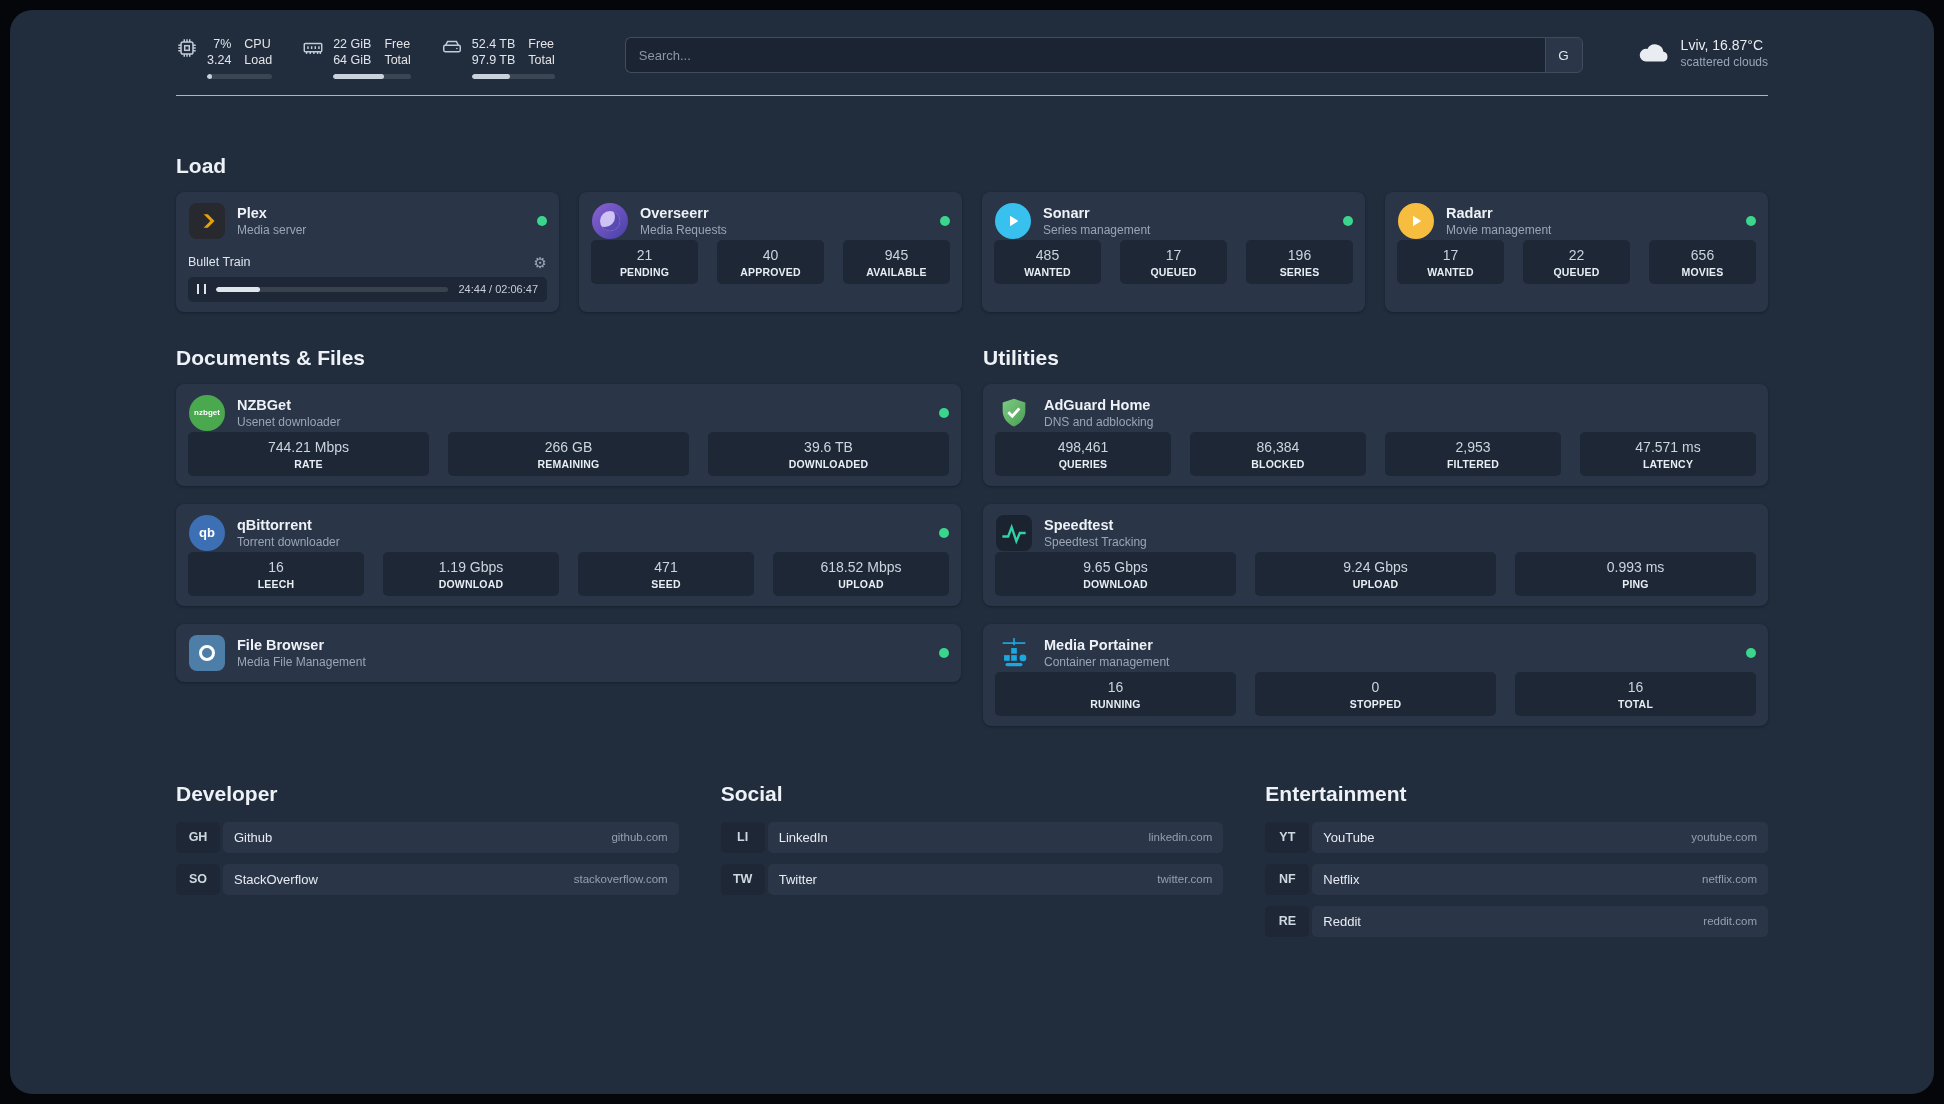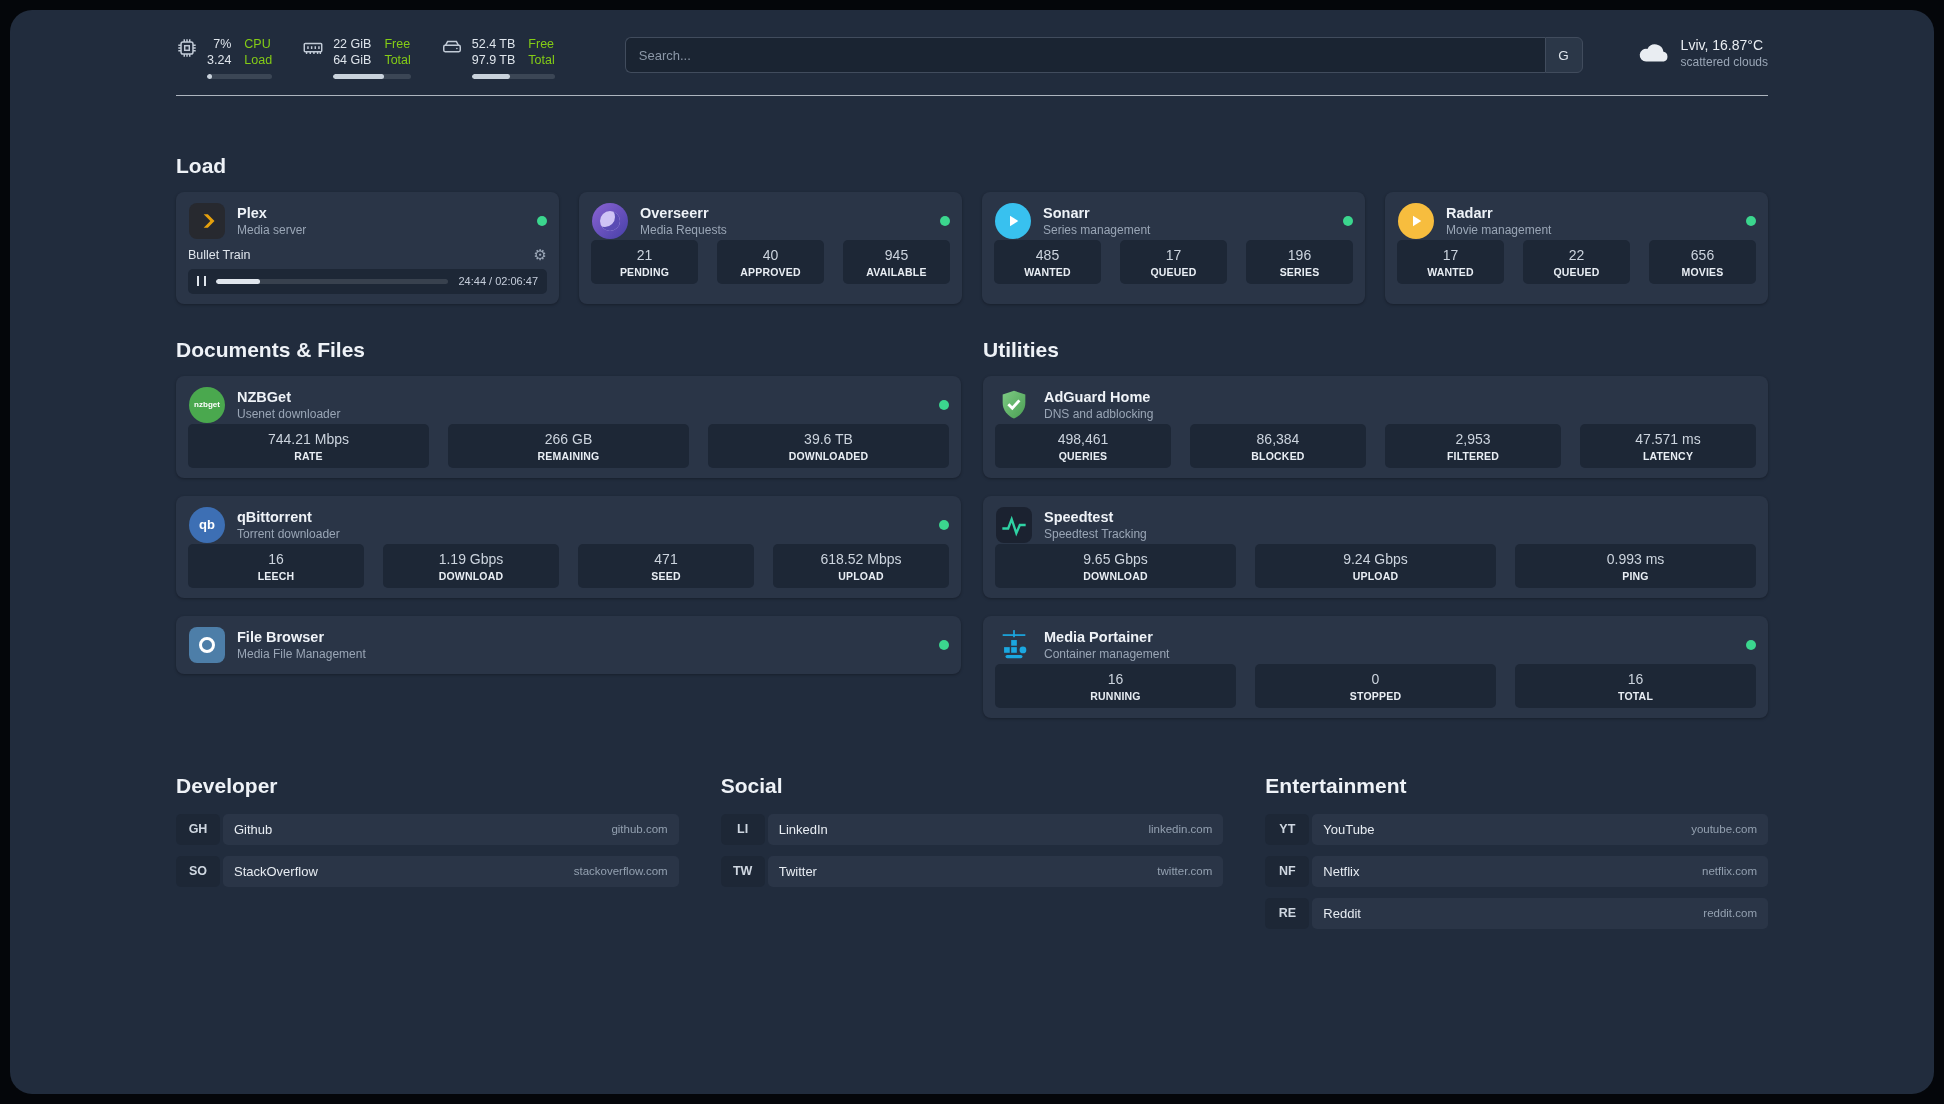--- a/index.html
+++ b/index.html
@@ -7,21 +7,21 @@
   body{background:#04060a;font-family:"Liberation Sans","DejaVu Sans",sans-serif;position:relative;overflow:hidden}
   .app{position:absolute;inset:10px;background:#212c3d;border-radius:22px;overflow:hidden;color:#e7ecf2}
   .content{padding:26px 166px 36px}
 
   
   .topbar{display:flex;align-items:flex-start;gap:30px}
   .res{display:flex;gap:9px;align-items:flex-start}
   .res-icon{color:#c2cbd7;margin-top:1px;line-height:0}
   .res-grid{display:grid;grid-template-columns:auto auto;column-gap:13px;font-size:12.5px;line-height:1.3}
   .res-val{color:#dfe5ec;text-align:right}
-  .res-lab{color:#84cc16}
+  .res-lab{color:#e5e5e5}
   .meter{margin-top:5px;height:5px;border-radius:3px;background:#3b4655;overflow:hidden}
   .meter-fill{height:100%;background:#c9d2dc;border-radius:3px}
   .search{flex:1;display:flex;height:36px;margin:1px 24px 0 40px}
   .search input{flex:1;background:#1a2432;border:1px solid #414c5d;border-right:none;border-radius:6px 0 0 6px;color:#dfe5ec;padding:0 13px;font-size:13px;outline:none;font-family:inherit}
   .search input::placeholder{color:#8b97a7}
   .provider{width:38px;background:#2b3748;border:1px solid #414c5d;border-radius:0 6px 6px 0;display:flex;align-items:center;justify-content:center;font-size:13.5px;color:#dfe5ec;cursor:pointer}
   .weather{display:flex;gap:10px;align-items:center}
   .w-loc{font-size:14px;color:#e9edf2}
   .w-cond{font-size:12px;color:#9aa6b6;margin-top:2px}
   .divider{margin-top:16px;border-bottom:1px solid rgba(213,220,228,.78)}
@@ -55,21 +55,21 @@
   .ovs-in{width:20px;height:20px;border-radius:50%;background:#cfc3f5;box-shadow:inset -5px -4px 0 #5a4bb4}
   .son-bg{width:36px;height:36px;background:#38c1ef}
   .rad-bg{width:36px;height:36px;background:#f7bd3e}
   .nzb-bg{width:36px;height:36px;background:#4aa84e;font-size:8px}
   .qb-bg{width:36px;height:36px;background:#3d6fb4;font-size:13px}
   .fb-bg{width:36px;height:36px;background:#4d7ea8}
   .fb-ring{width:16px;height:16px;border:3px solid #fff;border-radius:50%}
   .spt-bg{width:36px;height:36px;background:#1b2230}
 
   
-  .np-row{display:flex;align-items:flex-end;margin-top:7px}
+  .np-row{display:flex;align-items:center;margin-top:15px}
   .np-title{font-size:12.5px;color:#dfe5ec}
   .gear{margin-left:auto;color:#9aa6b6;font-size:15px;cursor:pointer;line-height:1}
   .player{display:flex;align-items:center;margin-top:7px;background:#1d2736;border-radius:5px;height:25px;padding:0 9px;gap:10px}
   .pause{width:9px;height:10px;border-left:2.5px solid #dfe5ec;border-right:2.5px solid #dfe5ec;cursor:pointer}
   .ptrack{flex:1;height:5px;border-radius:3px;background:rgba(255,255,255,.12);overflow:hidden;cursor:pointer}
   .pfill{height:100%;background:#dfe5ec;border-radius:3px}
   .ptime{font-size:11px;color:#c6cedb;white-space:nowrap}
 
   
   .bm-grid{display:grid;grid-template-columns:repeat(3,1fr);gap:42px;margin-top:56px}

